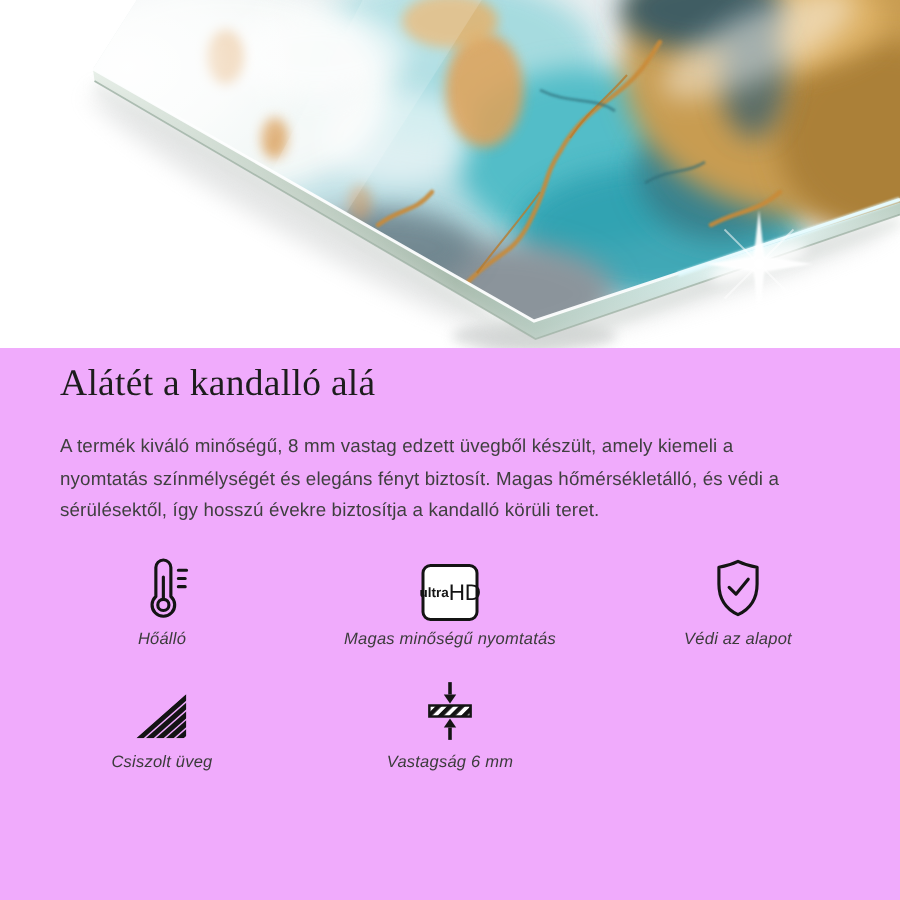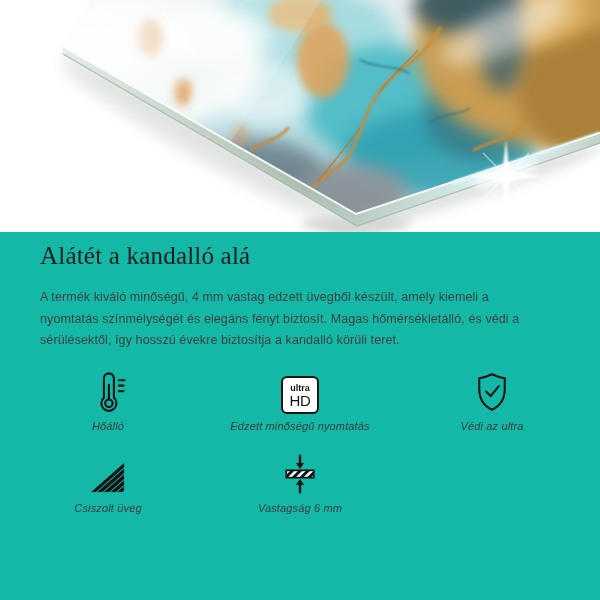--- a/index.html
+++ b/index.html
@@ -1,19 +1,19 @@
 <!DOCTYPE html>
 <html><head>
 <meta charset="utf-8">
 <style>
   * { margin:0; padding:0; box-sizing:border-box; }
   html,body { width:600px; height:600px; background:#ffffff; overflow:hidden;
               font-family:"Liberation Sans", sans-serif; }
 
-  .page { width:600px; height:600px; background:#14b8a6; position:relative; }
+  .page { width:600px; height:600px; background:#f0abfc; position:relative; }
 
   
   .hero { width:600px; height:232px; position:relative; overflow:hidden; background:#fff; }
   .hero svg { display:block; }
 
   
   .content { padding:0 40px; }
   .heading { margin-top:6px; font-family:"Liberation Serif", serif; font-weight:400;
              font-size:25px; line-height:35px; color:#1d1d1d; letter-spacing:0.2px; }
   .heading span { display:block; }
@@ -21,21 +21,21 @@
                  color:#3f3f3f; letter-spacing:0.1px; }
 
   
   .features { margin:18px -28px 0 -28px; display:grid;
               grid-template-columns:1fr 1fr 1fr; row-gap:20px; }
   .feature { display:flex; flex-direction:column; align-items:center; }
   .icon-box { height:44px; display:flex; align-items:flex-end; justify-content:center; }
   .feature-label { margin-top:6px; font-size:11px; color:#3b3b3b; letter-spacing:0.15px;font-style:italic; }
 
   .uhd { width:38px; height:38px; border:2.5px solid #141414; border-radius:6px;
-         display:flex; flex-direction:column; align-items:center; justify-content:center;
+         display:flex; flex-direction:row; align-items:center; justify-content:center;
          background:#fff; }
   .uhd .t1 { font-size:9px; font-weight:700; line-height:10px; color:#141414; }
   .uhd .t2 { font-size:15px; font-weight:400; line-height:15px; color:#141414; letter-spacing:-0.3px; }
 
   .ic { stroke:#141414; fill:none; stroke-width:2.3; stroke-linecap:round; stroke-linejoin:round; }
 </style>
 </head>
 <body>
 
 <div class="page">
@@ -142,21 +142,21 @@
         <circle cx="506" cy="176" r="3.2" fill="#ffffff"></circle>
       </g>
     </svg>
   </div>
 
   <div class="content">
     <h1 class="heading">
       <span>Alátét a kandalló alá</span>
     </h1>
 
-    <p class="description">A termék kiváló minőségű, 4 mm vastag edzett üvegből készült, amely kiemeli a nyomtatás színmélységét és elegáns fényt biztosít. Magas hőmérsékletálló, és védi a sérülésektől, így hosszú évekre biztosítja a kandalló körüli teret.</p>
+    <p class="description">A termék kiváló minőségű, 8 mm vastag edzett üvegből készült, amely kiemeli a nyomtatás színmélységét és elegáns fényt biztosít. Magas hőmérsékletálló, és védi a sérülésektől, így hosszú évekre biztosítja a kandalló körüli teret.</p>
 
     <div class="features">
 
       <div class="feature">
         <div class="icon-box">
           <svg width="40" height="44" viewBox="0 0 44 48">
             <path class="ic" d="M17.5,9 A5.5,5.5 0 0 1 28.5,9 L28.5,30.2 A8.3,8.3 0 1 1 17.5,30.2 Z"></path>
             <circle class="ic" cx="23" cy="36.4" r="4.1" stroke-width="2"></circle>
             <line class="ic" x1="23" y1="16" x2="23" y2="32.2" stroke-width="2"></line>
             <path class="ic" d="M34,11 h6 M34,17 h5 M34,23 h5" stroke-width="2"></path>
@@ -165,31 +165,31 @@
         <div class="feature-label">Hőálló</div>
       </div>
 
       <div class="feature">
         <div class="icon-box">
           <div class="uhd">
             <div class="t1">ultra</div>
             <div class="t2">HD</div>
           </div>
         </div>
-        <div class="feature-label">Edzett minőségű nyomtatás</div>
+        <div class="feature-label">Magas minőségű nyomtatás</div>
       </div>
 
       <div class="feature">
         <div class="icon-box">
           <svg width="40" height="44" viewBox="0 0 44 48">
             <path class="ic" stroke-width="2.5" d="M22,4.5 C26,6.5 31,8 36,8.8 V21 C36,32.5 30.5,39.5 22,43.5 C13.5,39.5 8,32.5 8,21 V8.8 C13,8 18,6.5 22,4.5 Z"></path>
             <path class="ic" stroke-width="2.5" d="M15.5,23.5 L20.5,28.5 L29.5,17.5"></path>
           </svg>
         </div>
-        <div class="feature-label">Védi az ultra</div>
+        <div class="feature-label">Védi az alapot</div>
       </div>
 
 
       <div class="feature">
         <div class="icon-box">
           <svg width="42" height="40" viewBox="0 0 44 40">
             <defs>
               <clipPath id="triClip">
                   <polygon points="4,37 39,6 39,37"></polygon>
                 </clipPath>

